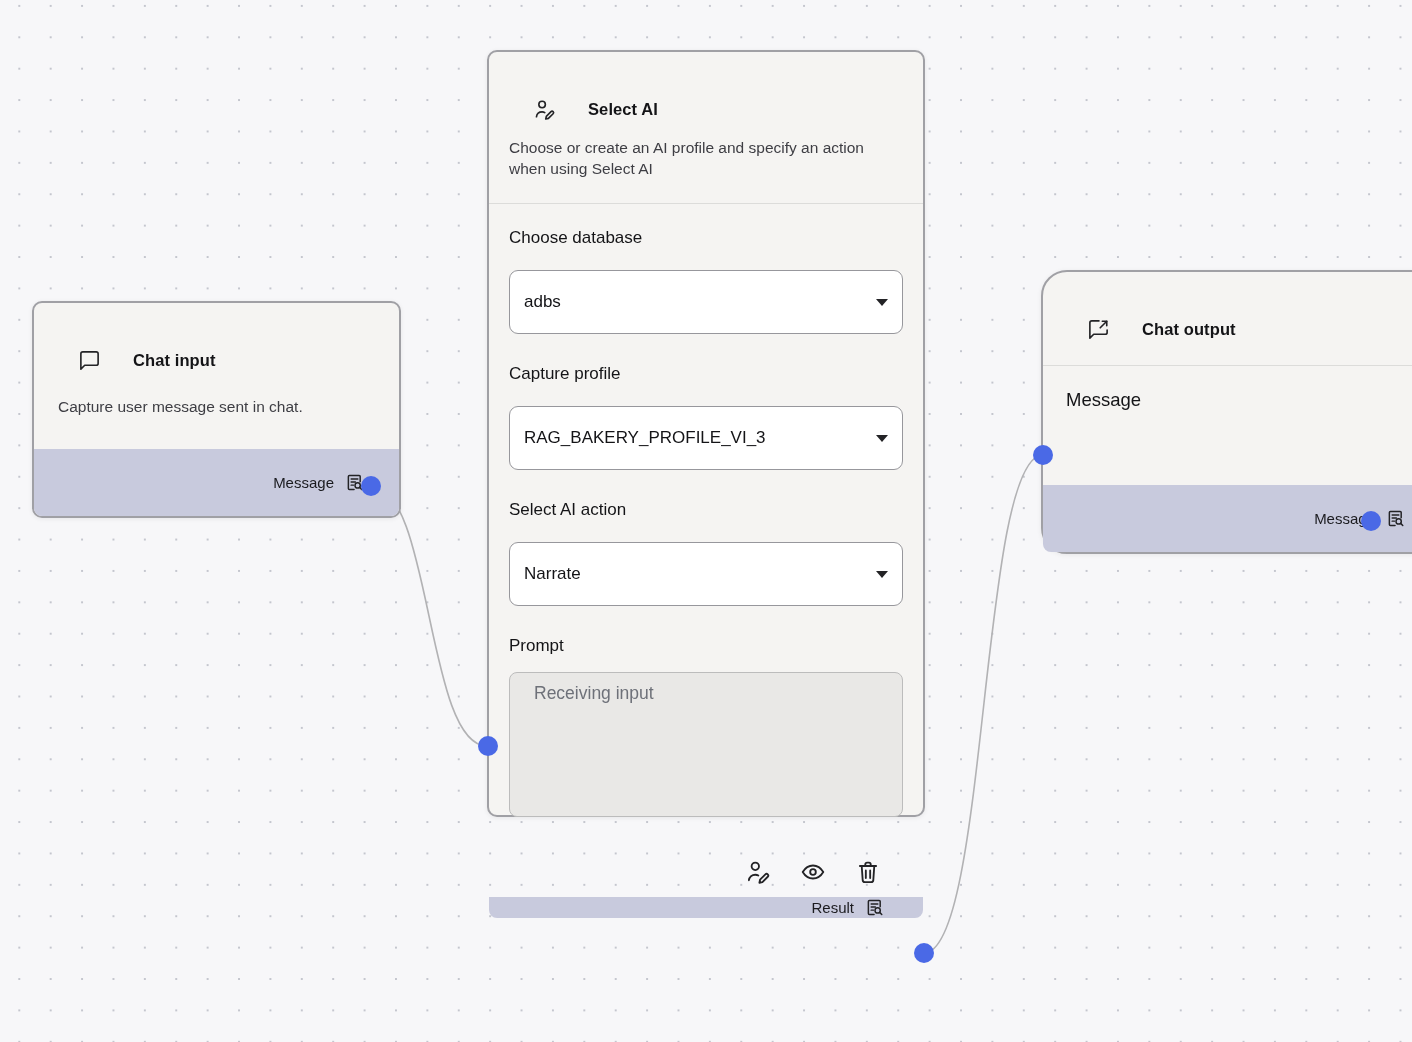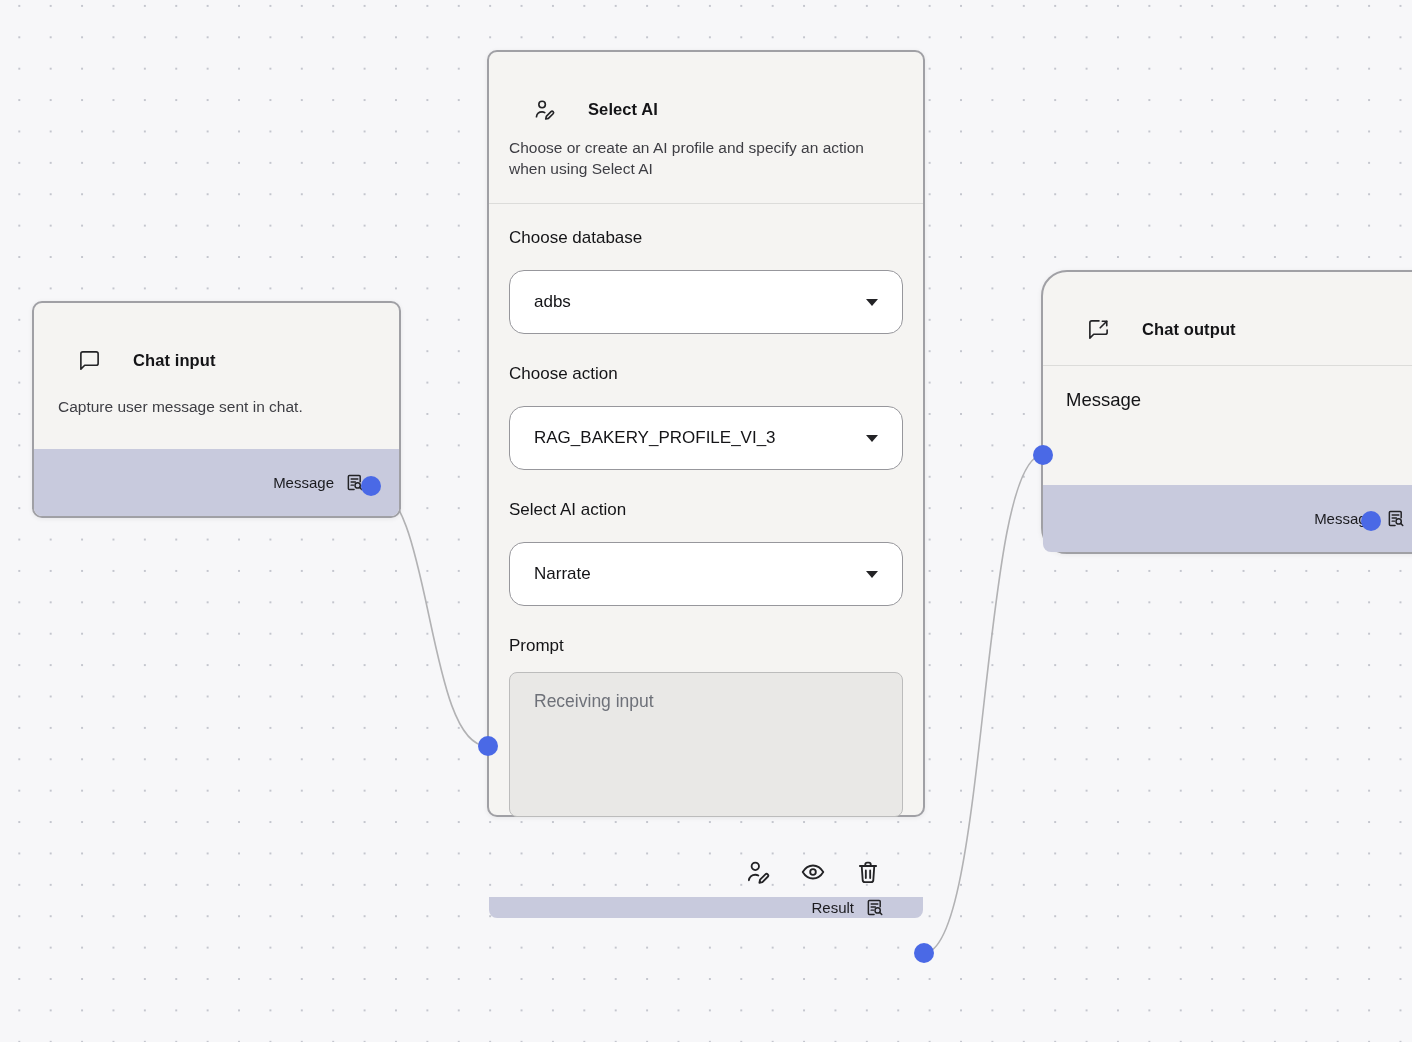--- a/index.html
+++ b/index.html
@@ -71,41 +71,41 @@
   .field-label {
     margin-top: 22px;
     font-size: 17px; color: #141417; line-height: 24px;
   }
   .field-label.mt-lg { margin-top: 28px; }
   .select-box {
     margin-top: 20px;
     height: 64px;
     background: #ffffff;
     border: 1.4px solid #97979c;
-    border-radius: 15px;
+    border-radius: 9px;
     display: flex; align-items: center;
-    padding: 0 24px;
+    padding: 0 14px;
     cursor: pointer;
   }
   .select-value { font-size: 17px; color: #141417; }
   .caret {
     margin-left: auto;
     width: 0; height: 0;
     border-left: 6.5px solid transparent;
     border-right: 6.5px solid transparent;
     border-top: 7.5px solid #232326;
   }
   .prompt-area {
     margin-top: 14px;
     width: 100%;
     height: 145px;
     background: #e9e8e6;
     border: 1px solid #bcbcbc;
     border-radius: 8px;
-    padding: 18px 24px;
+    padding: 10px 24px;
     font-family: "Liberation Sans", "DejaVu Sans", sans-serif;
     font-size: 17.5px;
     color: #3e3e44;
     resize: none; outline: none;
   }
   .prompt-area::placeholder { color: #6e7179; opacity: 1; }
   .actions-row {
     display: flex; justify-content: flex-end; align-items: center;
     gap: 29px;
     padding: 0 22px;
@@ -177,21 +177,21 @@
     <div class="node-desc">Choose or create an AI profile and specify an action when using Select AI</div>
     <div class="sa-divider"></div>
 
     <div class="sa-body">
       <div class="field-label">Choose database</div>
       <div class="select-box">
         <span class="select-value">adbs</span>
         <span class="caret"></span>
       </div>
 
-      <div class="field-label mt-lg">Choose action</div>
+      <div class="field-label mt-lg">Capture profile</div>
       <div class="select-box">
         <span class="select-value">RAG_BAKERY_PROFILE_VI_3</span>
         <span class="caret"></span>
       </div>
 
       <div class="field-label mt-lg">Select AI action</div>
       <div class="select-box">
         <span class="select-value">Narrate</span>
         <span class="caret"></span>
       </div>

